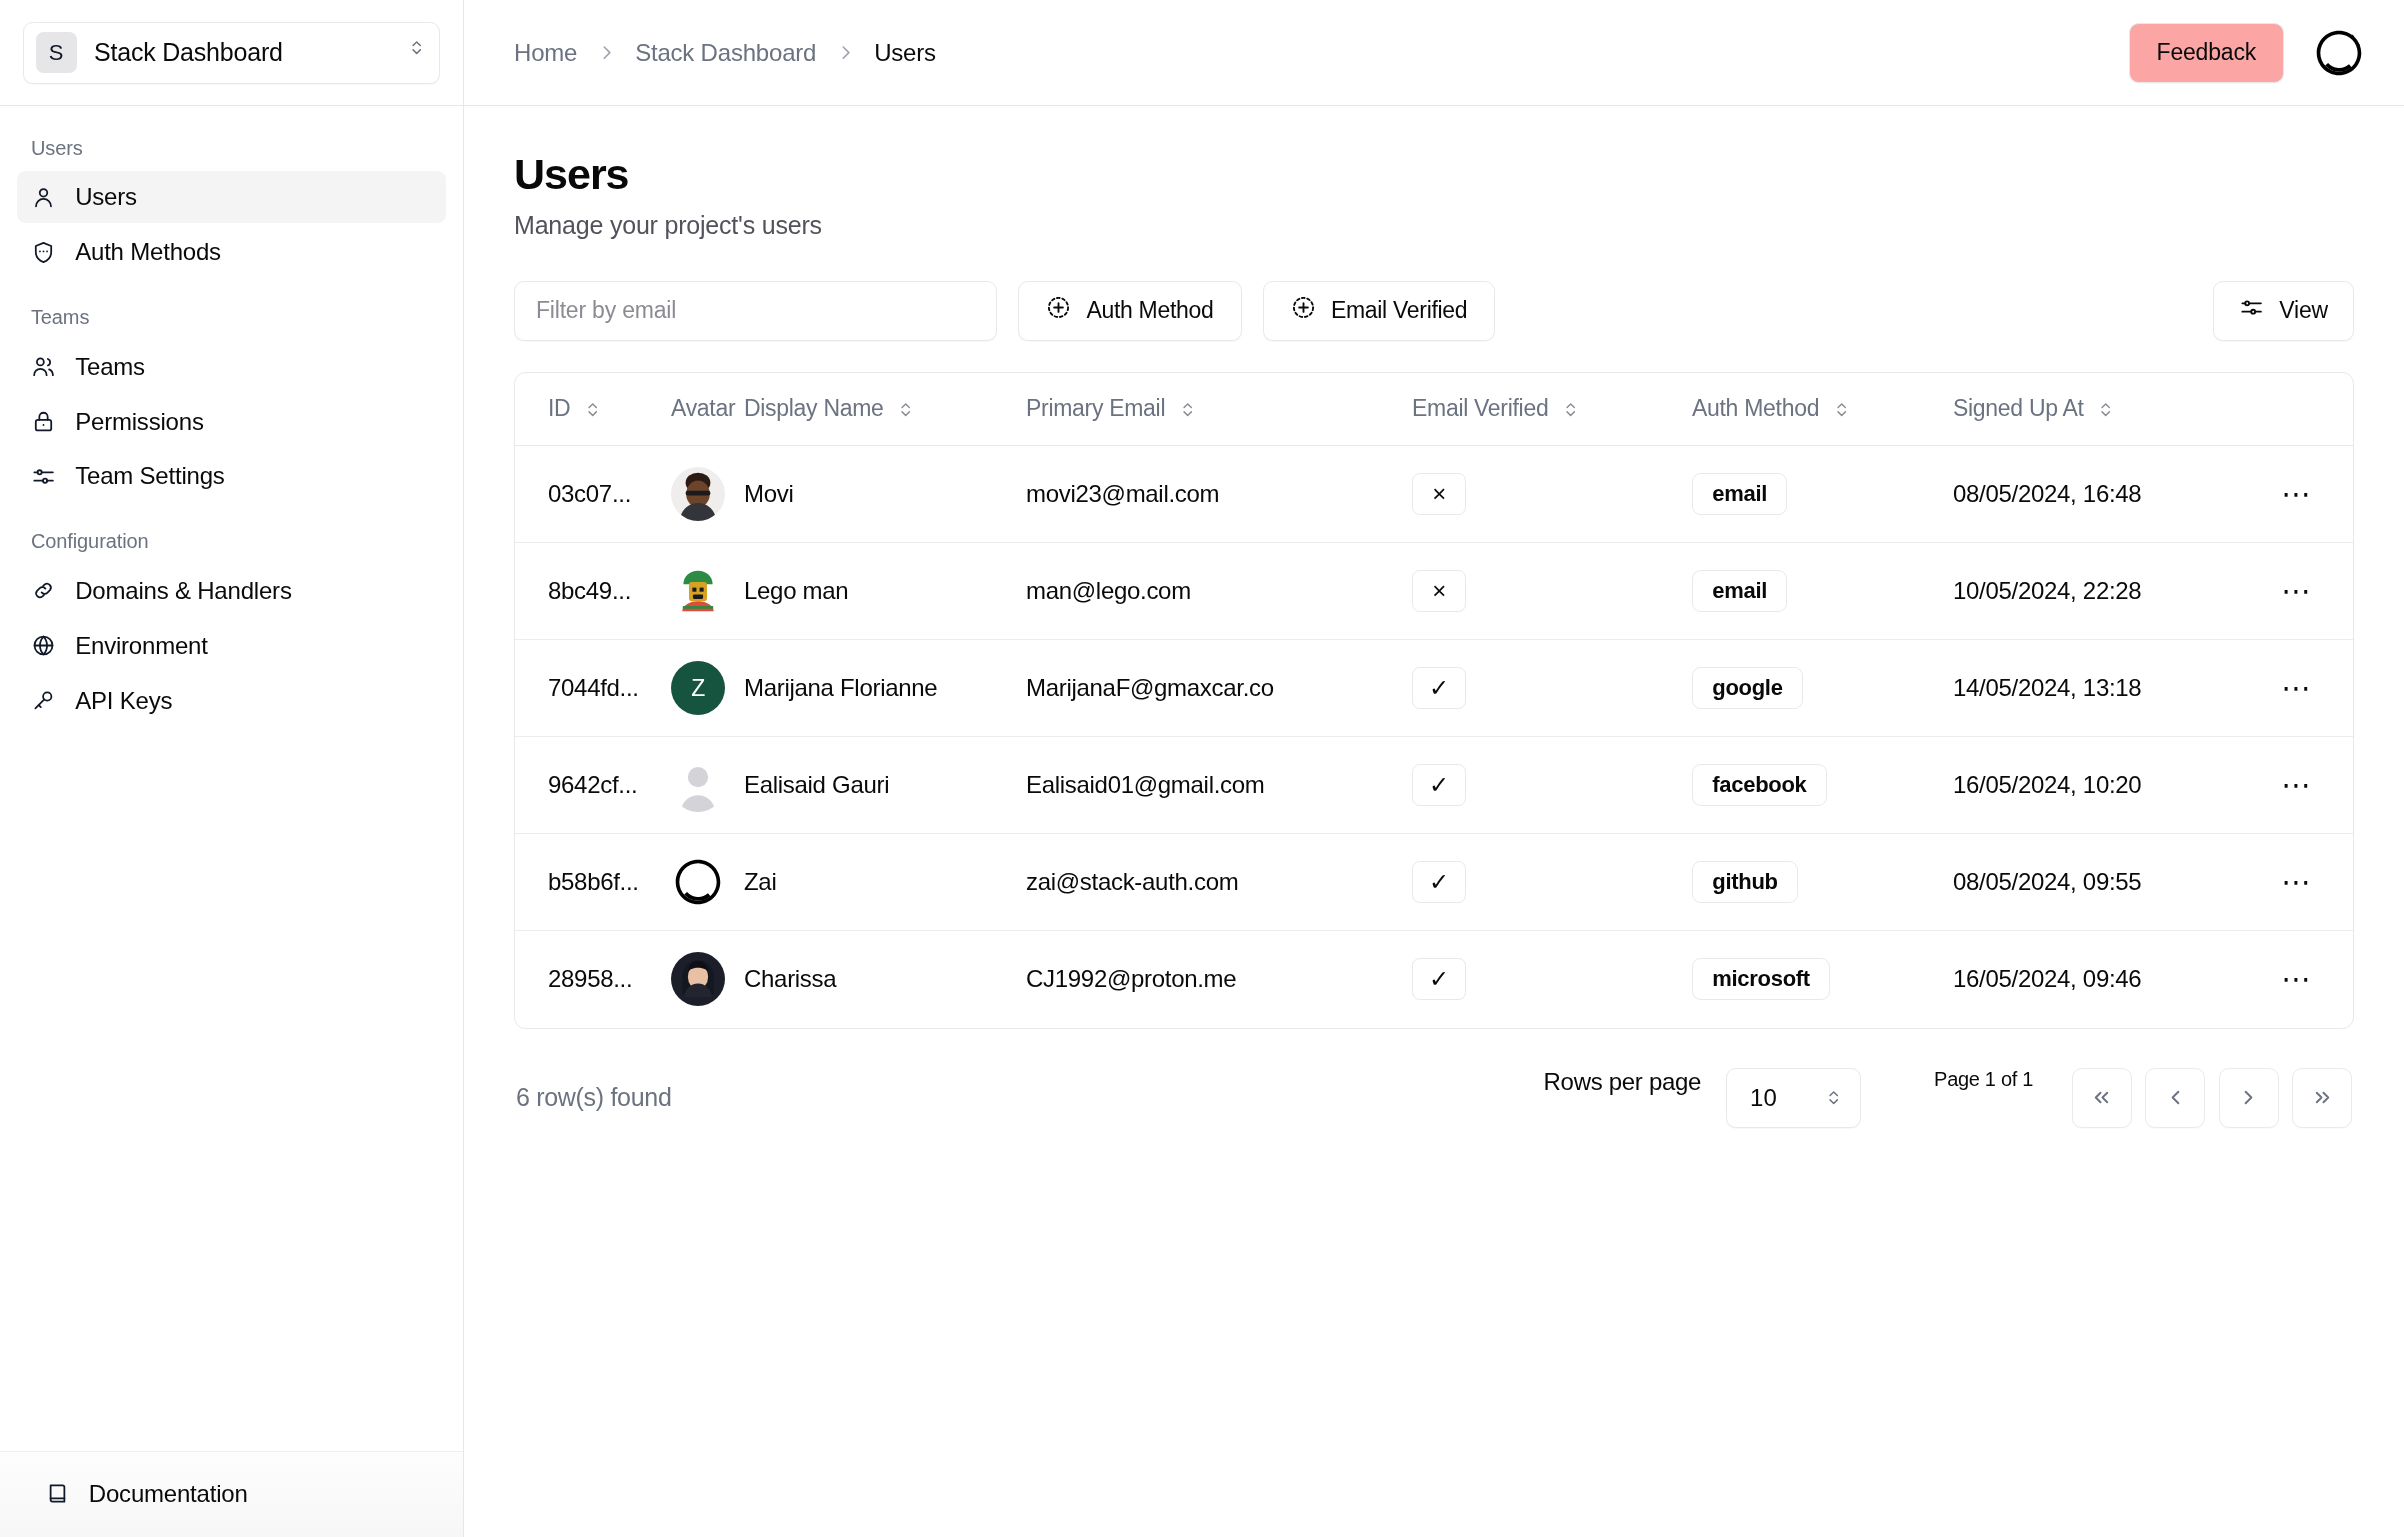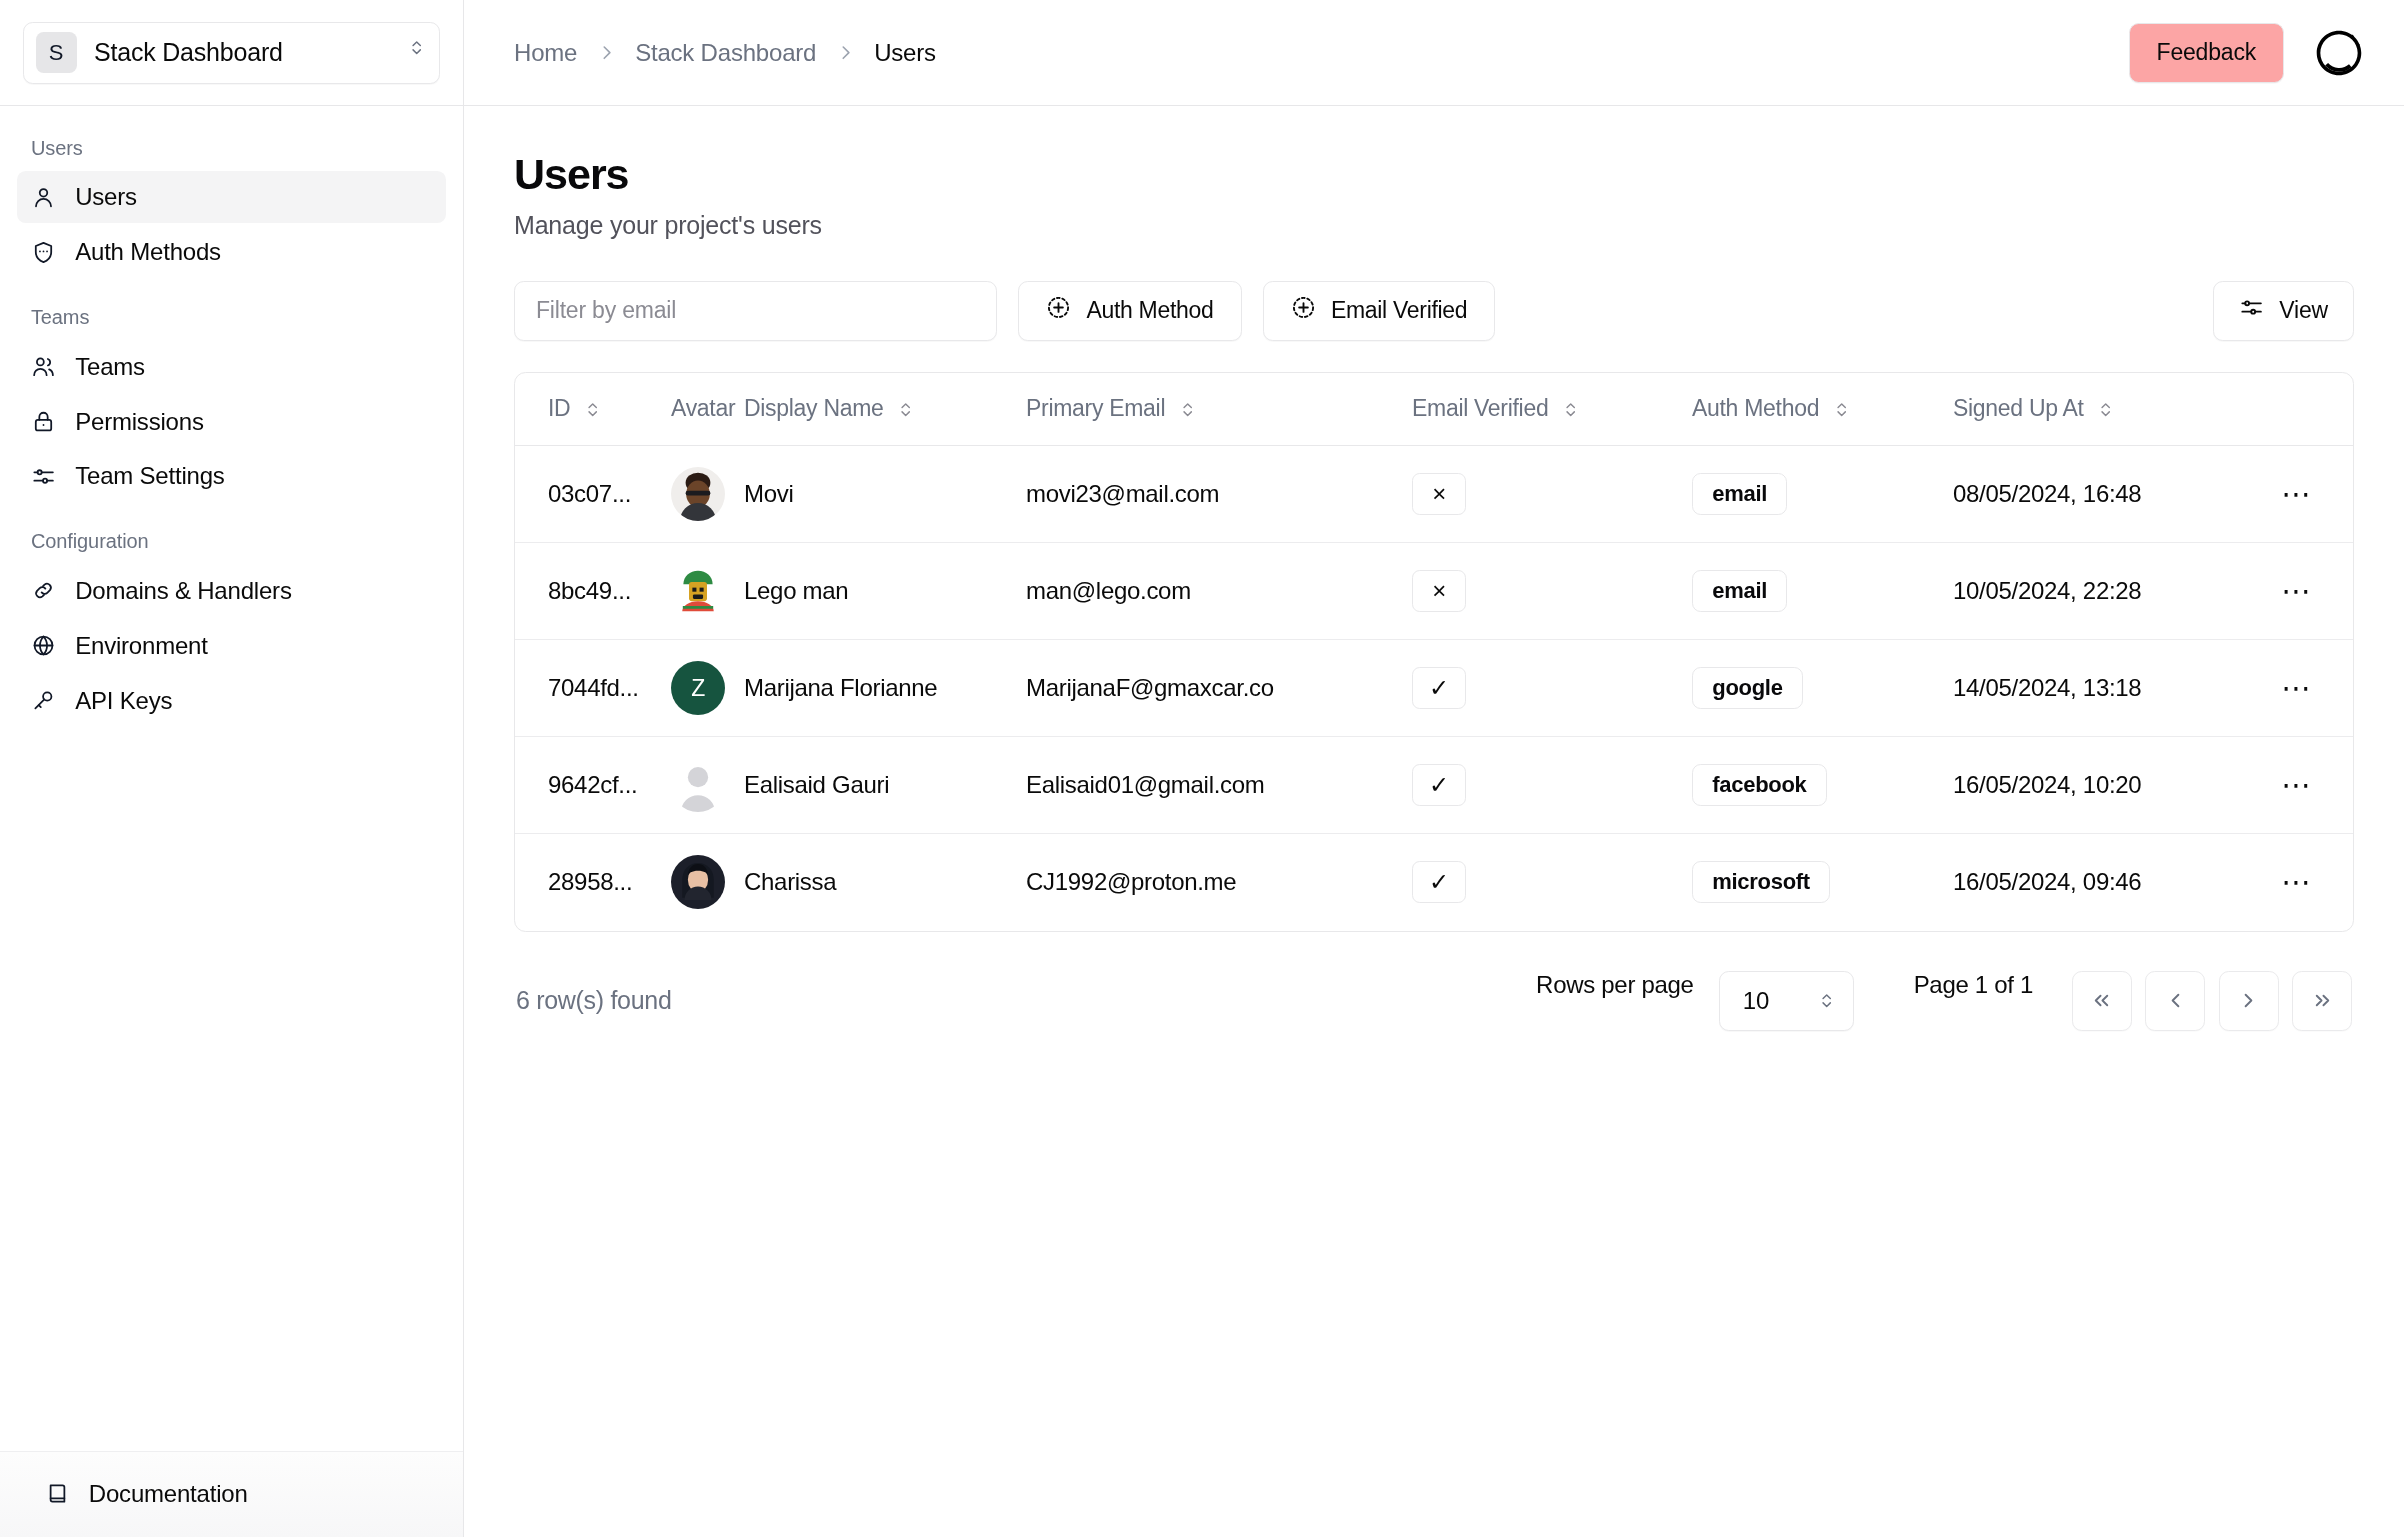--- a/index.html
+++ b/index.html
@@ -196,21 +196,21 @@
   .rows-found { font-size: 25px; color: #6b7280; letter-spacing: -0.3px; }
   .foot-right { margin-left: auto; display: flex; align-items: flex-start; gap: 25px; }
   .rpp-label { font-size: 24px; color: #0a0a0a; letter-spacing: -0.3px; }
   .rpp-select {
     width: 135px; height: 60px;
     border: 1.4px solid #e8e8ea; border-radius: 9.7px;
     display: flex; align-items: center; justify-content: space-between;
     padding: 0 17.4px 0 23px; font-size: 24px; color: #0a0a0a;
     background: #fff; box-shadow: 0 1px 1px rgba(16,24,40,.03);
   }
-  .page-label { font-size: 24px; color: #0a0a0a; letter-spacing: -0.3px; margin-left: 35px; }
+  .page-label { font-size: 20px; color: #0a0a0a; letter-spacing: -0.3px; margin-left: 48px; }
   .pg-btn {
     width: 60px; height: 60px;
     border: 1.4px solid #eaeaec; border-radius: 9.7px;
     background: #fff; color: #6b7280;
     display: flex; align-items: center; justify-content: center;
     font-size: 25px;
     box-shadow: 0 1px 1px rgba(16,24,40,.02);
   }
   .pg-btn svg { width: 23px; height: 23px; }
   .pg-group { display: flex; gap: 13.5px; margin-left: 13.5px; }
@@ -567,20 +567,41 @@
                 <td>
                   <div class="verif-box">✓</div>
                 </td>
                 <td><span class="auth-badge">facebook</span></td>
                 <td>16/05/2024, 10:20</td>
                 <td>
                   <div class="dots-btn">⋯</div>
                 </td>
               </tr>
               <tr>
+                <td class="col-id" style="padding-left:33px">b58b6f...</td>
+                <td>
+                  <div class="avatar-cell">
+                    <svg viewBox="0 0 48 48">
+                      <path d="M24 4.2C13.1 4.2 4.2 13.1 4.2 24S13.1 43.8 24 43.8 43.8 34.9 43.8 24 34.9 4.2 24 4.2Zm0 3.2c9.2 0 16.6 7.4 16.6 16.6S33.2 40.6 24 40.6 7.4 33.2 7.4 24 14.8 7.4 24 7.4Z" fill="#000"></path>
+                      <path d="M24 40.6c-4.9 0-9.3-2.1-12.3-5.5l2.6-2.2a13.3 13.3 0 0 0 18.6 1.2l2.2 2.5A16.5 16.5 0 0 1 24 40.6Z" fill="#000"></path>
+                    </svg>
+                  </div>
+                </td>
+                <td>Zai</td>
+                <td>zai@stack-auth.com</td>
+                <td>
+                  <div class="verif-box">✓</div>
+                </td>
+                <td><span class="auth-badge">github</span></td>
+                <td>08/05/2024, 09:55</td>
+                <td>
+                  <div class="dots-btn">⋯</div>
+                </td>
+              </tr>
+              <tr>
                 <td class="col-id" style="padding-left:33px">28958...</td>
                 <td>
                   <div class="avatar-cell">
                     <svg viewBox="0 0 48 48">
                       <rect width="48" height="48" fill="#1c1f2a"></rect>
                       <path d="M10 22c0-9 6-15 14-15s14 6 14 15v16H10Z" fill="#141821"></path>
                       <ellipse cx="24" cy="22" rx="9" ry="11" fill="#e8c0a4"></ellipse>
                       <path d="M15 19c0-7 4-11 9-11s9 4 9 11c0-3-4-5-9-5s-9 2-9 5Z" fill="#0d0f15"></path>
                       <path d="M12 40a12 12 0 0 1 24 0Z" fill="#22252f"></path>
                     </svg>

